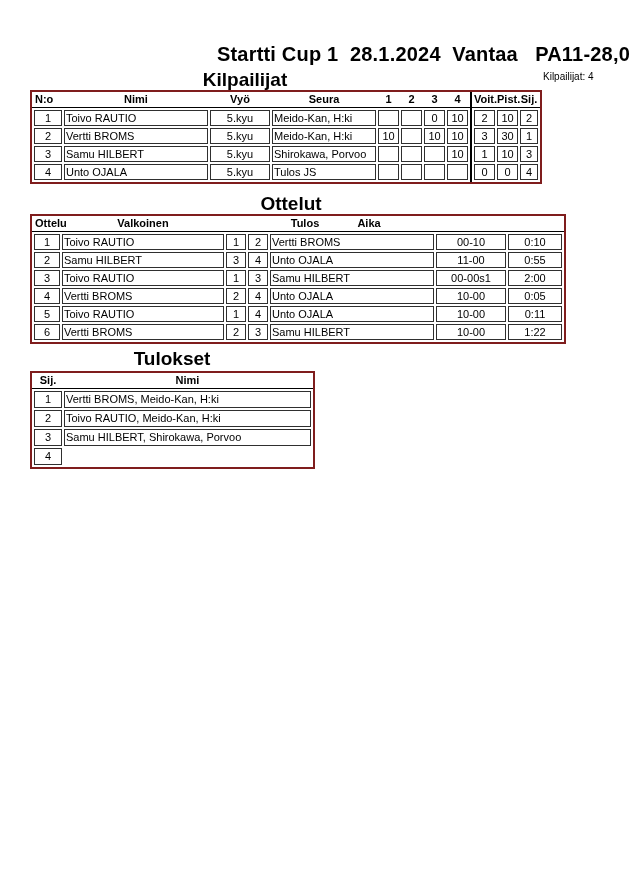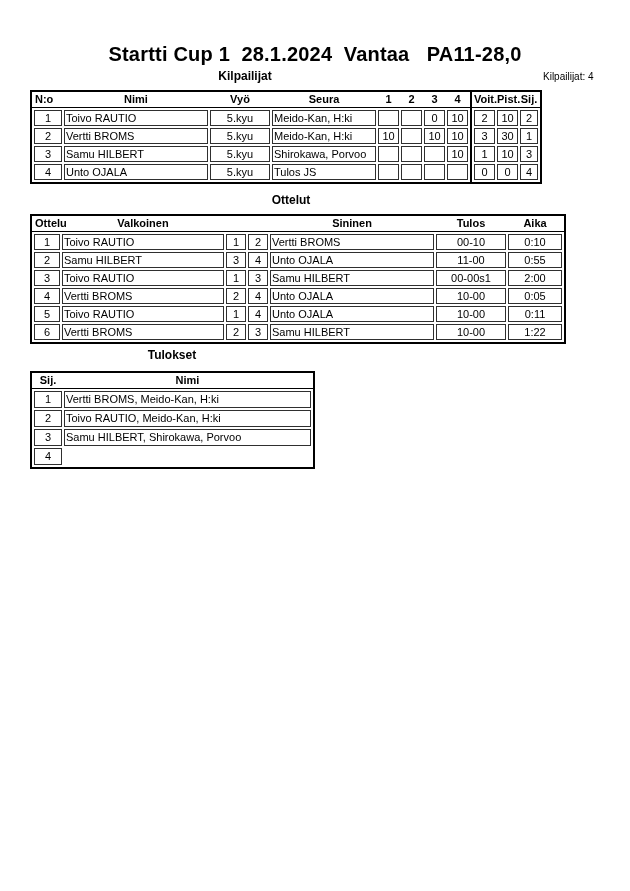--- a/index.html
+++ b/index.html
@@ -2,30 +2,30 @@
 <html><head>
 <meta charset="utf-8">
 <style>
   html,body { margin:0; padding:0; background:#fff; }
   .page {
     position:relative; width:630px; height:891px; background:#fff;
     font-family:"Liberation Sans", sans-serif; color:#000; overflow:hidden;
   }
   .title {
     position:absolute; top:43px; left:0; width:630px;
-    text-align:center; font-weight:bold; font-size:20px;
+    text-align:right; font-weight:bold; font-size:20px;
     white-space:pre; letter-spacing:0.2px;
   }
-  .section-lbl { position:absolute; font-weight:bold; font-size:12px; text-align:center; }
+  .section-lbl { position:absolute; font-weight:bold; font-size:19px; text-align:center; }
   .lbl-kilpailijat { top:69px; left:0; width:490px; }
   .lbl-ottelut    { top:193px; left:0; width:582px; }
   .lbl-tulokset   { top:348px; left:0; width:344px; }
   .lbl-count { position:absolute; top:71px; left:543px; font-size:10px; }
 
-  .tbl { position:absolute; border:2px solid #000000; background:#fff; display:flex; align-items:stretch; }
+  .tbl { position:absolute; border:2px solid #7f1d1d; background:#fff; display:flex; align-items:stretch; }
   .tbl1 { top:90px;  left:30px; }
   .tbl2 { top:214px; left:30px; }
   .tbl3 { top:371px; left:30px; }
   .part { padding-bottom:2px; }
   .vdiv { width:2px; background:#000; flex-shrink:0; }
 
   .thead {
     display:flex; gap:2px; padding:0 2px; height:16px; line-height:15px;
     border-bottom:1px solid #000; font-weight:bold; font-size:11px;
     align-items:center; box-sizing:border-box;
@@ -146,21 +146,20 @@
 
   <div class="section-lbl lbl-ottelut">Ottelut</div>
 
   <div class="tbl tbl2">
     <div class="part">
       <div class="thead">
         <div class="hc h-ottelu w2-no">Ottelu</div>
         <div class="hc w2-wname">Valkoinen</div>
         <div class="hc w2-n"></div>
         <div class="hc w2-n"></div>
-        <div class="hc w2-sname">Sininen</div>
         <div class="hc w2-tulos">Tulos</div>
         <div class="hc w2-aika">Aika</div>
       </div>
       <div class="trow">
         <div class="c w2-no">1</div>
         <div class="c left w2-wname">Toivo RAUTIO</div>
         <div class="c w2-n">1</div>
         <div class="c w2-n">2</div>
         <div class="c left w2-sname">Vertti BROMS</div>
         <div class="c w2-tulos">00-10</div>

